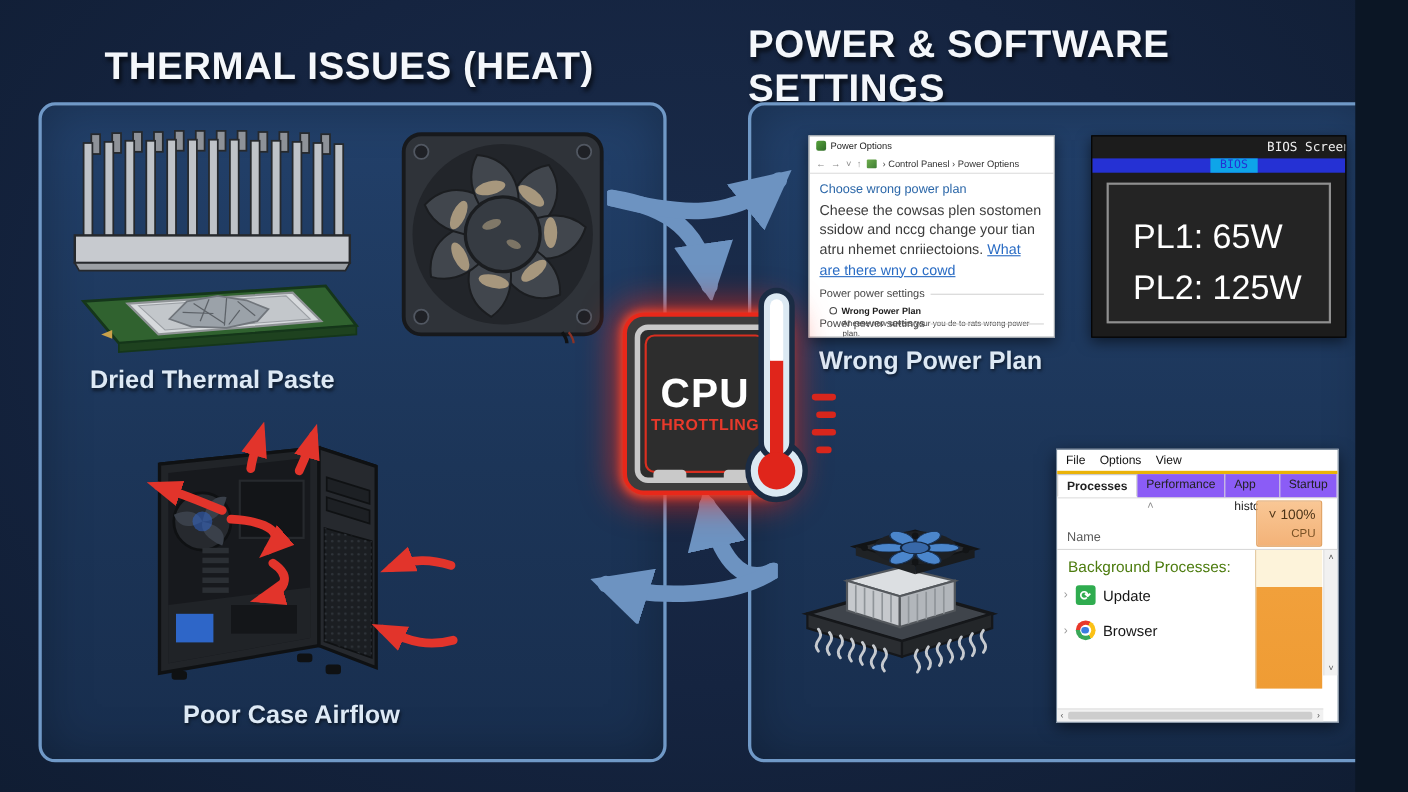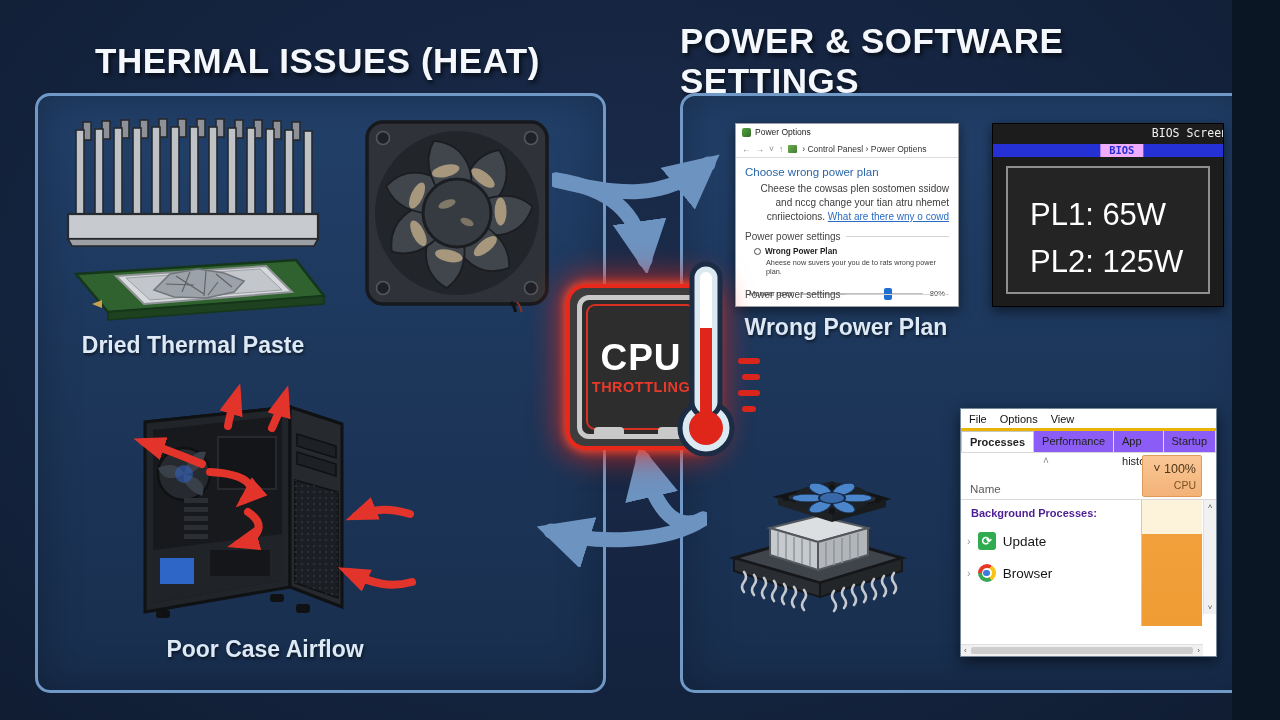--- a/index.html
+++ b/index.html
@@ -36,40 +36,40 @@
   .po{position:absolute;left:735px;top:123px;width:222px;height:182px;background:#fff;
     border:1px solid #9aa0a6;box-shadow:0 4px 12px rgba(0,0,0,.5);color:#222;overflow:hidden;font-size:8px;}
   .po-titlebar{height:16px;display:flex;align-items:center;gap:4px;padding:0 6px;font-size:8.5px;color:#222;}
   .po-appicon{width:9px;height:9px;border-radius:2px;background:linear-gradient(135deg,#57a33c,#2f6b28);}
   .po-nav{height:17px;display:flex;align-items:center;gap:5px;padding:0 6px;font-size:8.5px;color:#8a8a8a;
     border-bottom:1px solid #dcdcdc;}
   .po-foldericon{width:9px;height:8px;border-radius:1px;background:linear-gradient(135deg,#6fae4e,#3e7d33);}
   .po-crumb{color:#333;}
   .po-content{padding:5px 9px 0 9px;}
   .po-heading{font-size:11.5px;color:#2a66a8;margin:3px 0 4px 0;}
-  .po-bodytext{font-size:10px;color:#3c3c3c;line-height:1.4;text-align:right;}
+  .po-bodytext{font-size:13px;color:#3c3c3c;line-height:1.4;}
   .po-link{color:#2a6cc4;text-decoration:underline;cursor:pointer;}
   .po-section{display:flex;align-items:center;gap:5px;font-size:10px;color:#454545;margin-top:7px;justify-content:center;}
   .po-section::after{content:"";flex:1;height:1px;background:#d4d4d4;}
   .po-option{margin:5px 0 0 9px;display:flex;align-items:center;gap:4px;font-size:8.2px;font-weight:bold;color:#1c1c1c;}
   .po-radio{width:7px;height:7px;border:1.4px solid #4a4a4a;border-radius:50%;box-sizing:border-box;}
   .po-option-desc{margin:2px 0 0 21px;font-size:7.3px;color:#3c3c3c;}
   .po-slider-row{display:flex;align-items:center;gap:7px;margin:13px 4px 0 4px;font-size:7.6px;color:#454545;}
   .po-track{position:relative;flex:1;height:2px;background:#bdbdbd;border-radius:1px;}
   .po-handle{position:absolute;left:68%;top:-5px;width:8px;height:12px;background:#1f6fd0;border-radius:2px;}
   .po-bottom{position:absolute;left:9px;right:9px;bottom:6px;}
 
   
   .bios{position:absolute;left:992px;top:123px;width:230px;height:182px;background:#1c1c1c;
     border:1px solid #000;box-shadow:0 4px 12px rgba(0,0,0,.55);overflow:hidden;}
   .bios-toplabel{margin:2px -5px 0 0;text-align:right;font-family:"DejaVu Sans Mono",monospace;
     font-size:11.5px;color:#f0f0f0;white-space:nowrap;}
   .bios-bar{position:absolute;left:0;right:0;top:20px;height:13px;background:#2531d4;}
   .bios-tab{position:absolute;left:56%;transform:translateX(-50%);top:0;height:13px;line-height:13px;
-    background:#f0abfc;color:#2531d4;font-family:"DejaVu Sans Mono",monospace;font-weight:bold;
+    background:#0ea5e9;color:#2531d4;font-family:"DejaVu Sans Mono",monospace;font-weight:normal;
     font-size:10.5px;padding:0 9px;}
   .bios-inner{position:absolute;left:13px;right:13px;top:42px;bottom:12px;background:#242424;
     border:2px solid #8f8f8f;padding:24px 0 0 22px;box-sizing:border-box;}
   .bios-line{color:#fff;font-size:31px;line-height:1.5;font-weight:500;}
 
   
   .tm{position:absolute;left:960px;top:408px;width:255px;height:247px;background:#fff;
     border:1px solid #76879a;box-shadow:0 5px 14px rgba(0,0,0,.55);overflow:hidden;color:#111;}
   .tm-titlebar{height:23px;display:flex;align-items:center;gap:6px;padding:0 7px;font-size:11.5px;}
   .tm-appicon{width:13px;height:13px;border-radius:2px;background:linear-gradient(135deg,#5db2f0,#2b7cd3);
@@ -83,21 +83,21 @@
   .tm-tab.active{background:#fff;border:1px solid #c6c6c6;border-bottom-color:#fff;font-weight:bold;}
   .tm-header{position:relative;height:46px;border-bottom:1px solid #d9d9d9;}
   .tm-sortcaret{position:absolute;left:82px;top:2px;font-size:10px;color:#8a8a8a;}
   .tm-namehead{position:absolute;left:9px;bottom:4px;font-size:11.5px;color:#5a5a5a;}
   .tm-cpuhead{position:absolute;top:2px;bottom:2px;right:14px;width:60px;box-sizing:border-box;
     background:linear-gradient(180deg,#f9c795,#f3b278);border:1px solid #df9c58;border-radius:2px;
     text-align:right;padding:3px 5px;}
   .tm-cpuval{font-size:12.5px;color:#4c3418;}
   .tm-cpulabel{font-size:10.5px;color:#7a5226;margin-top:2px;}
   .tm-body{position:relative;height:126px;}
-  .tm-group{position:absolute;left:10px;top:7px;font-size:11px;color:#4c1d95;font-weight:bold;}
+  .tm-group{position:absolute;left:10px;top:7px;font-size:14px;color:#4d7c0f;}
   .tm-row{position:absolute;left:6px;display:flex;align-items:center;gap:7px;}
   .tm-exp{font-size:11px;color:#9a9a9a;}
   .tm-procname{font-size:13.5px;color:#161616;}
   .icon-update{width:18px;height:18px;border-radius:3px;background:#2fac4f;color:#fff;display:flex;
     align-items:center;justify-content:center;font-size:12px;font-weight:bold;}
   .icon-browser{position:relative;width:18px;height:18px;border-radius:50%;
     background:conic-gradient(from -90deg,#e8382a 0 33%,#fbc116 33% 66%,#3aa757 66% 100%);}
   .icon-browser::before{content:"";position:absolute;left:4px;top:4px;width:10px;height:10px;
     border-radius:50%;background:#fff;}
   .icon-browser::after{content:"";position:absolute;left:5.8px;top:5.8px;width:6.4px;height:6.4px;

